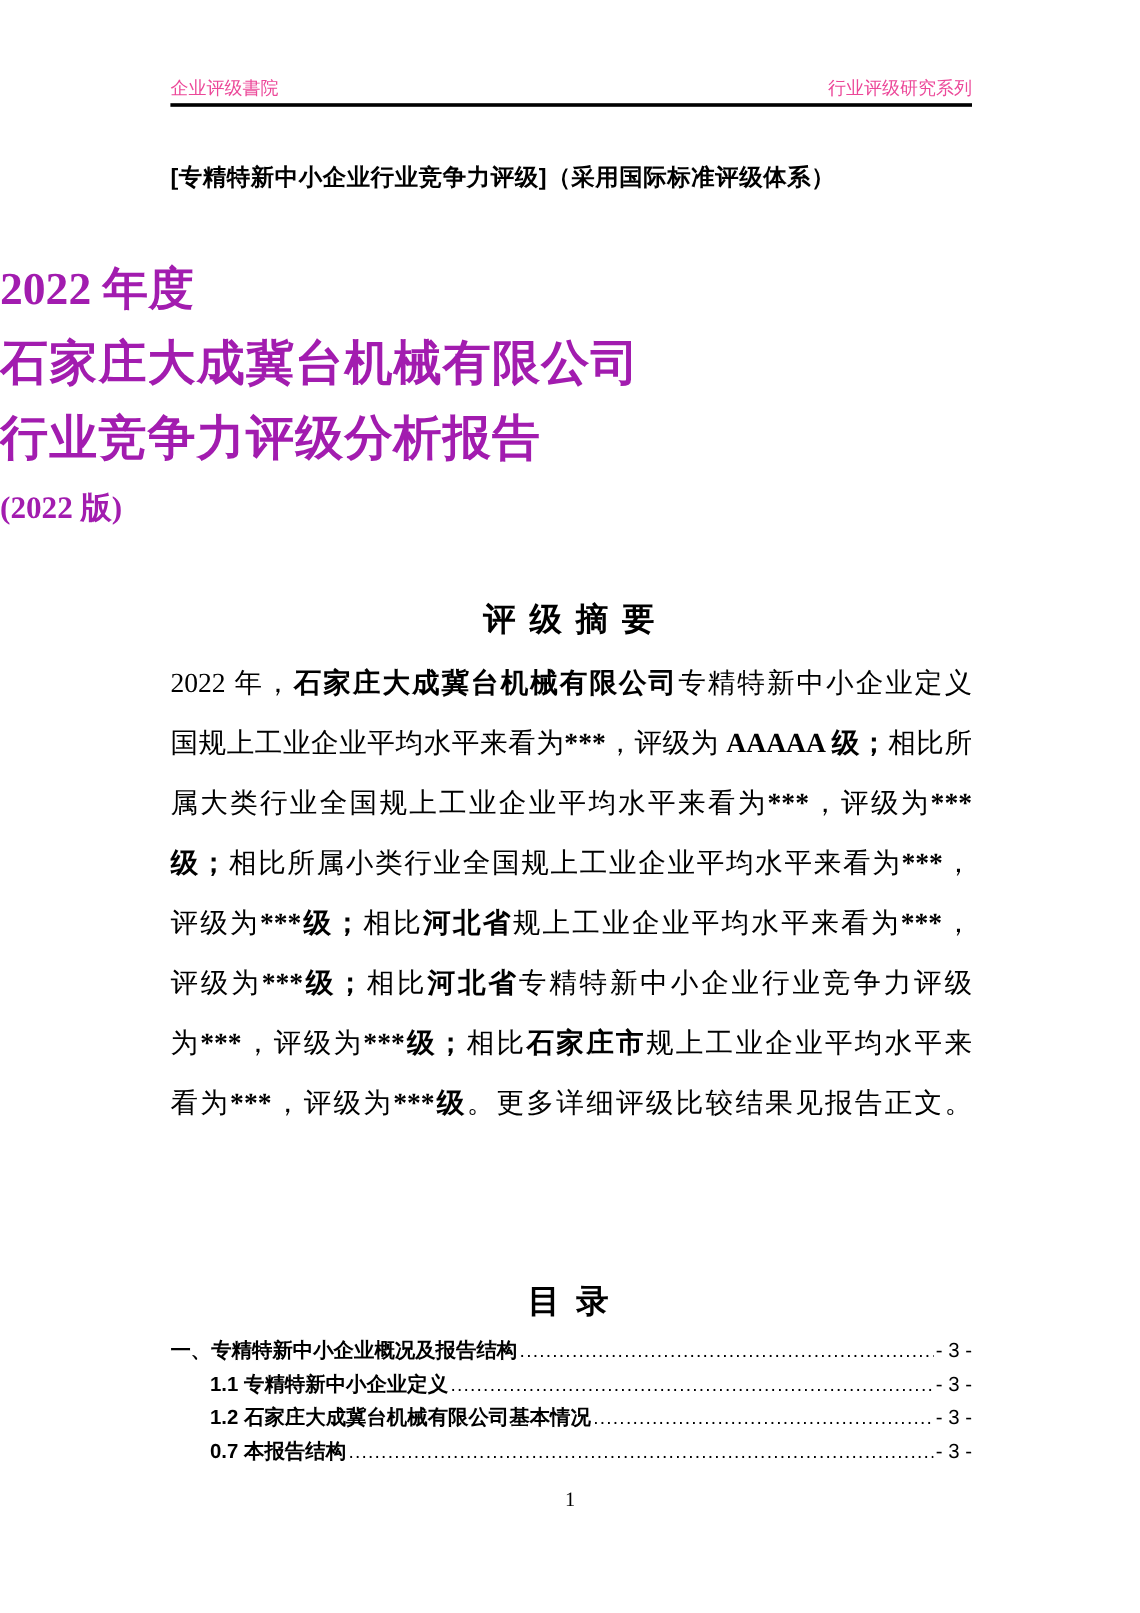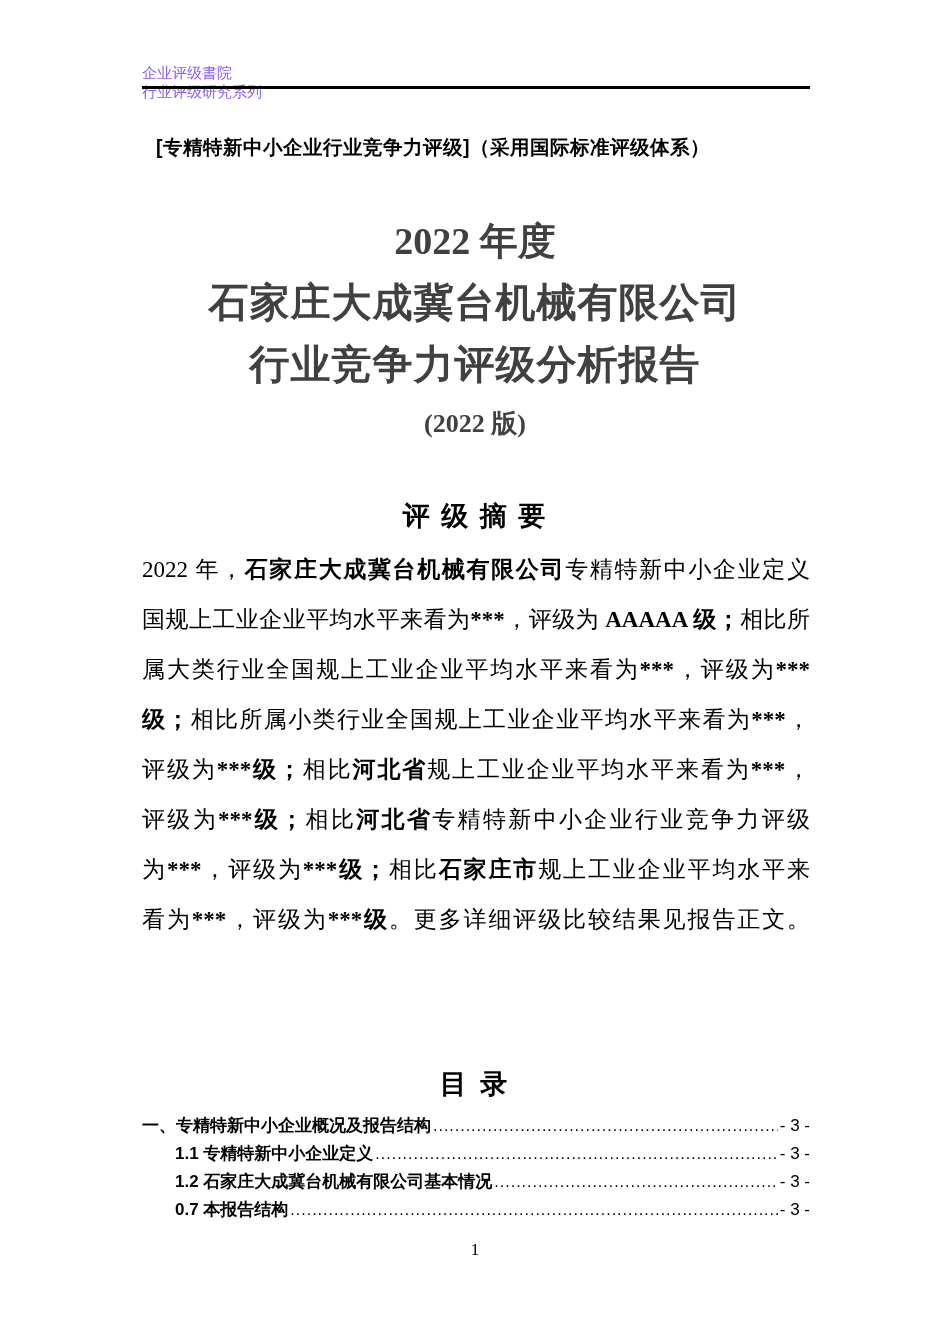--- a/index.html
+++ b/index.html
@@ -7,36 +7,36 @@
   body { font-family:"Liberation Serif", serif; }
   .page {
     position:relative; width:950px; height:1344px;
     background:#ffffff; margin:0 auto; overflow:hidden;
     color:#000;
   }
   
   .hdr {
     position:absolute; left:142px; right:140px; top:64px;
     display:flex; justify-content:space-between; align-items:baseline;
-    font-family:"Liberation Sans", sans-serif; font-size:15px; color:#8b5cf6;flex-direction:column;
+    font-family:"Liberation Sans", sans-serif; font-size:15px; color:#ec4899;
   }
   .hdr-rule {
     position:absolute; left:142px; right:140px; top:86px;
     height:3px; background:#000;
   }
   
   .bracket {
     position:absolute; left:142px; top:134px;
     font-family:"Liberation Sans", sans-serif;
-    font-size:19.5px; font-weight:700; letter-spacing:0.5px;margin-left:14px;
+    font-size:19.5px; font-weight:700; letter-spacing:0.5px;
   }
   
   .title-block {
     position:absolute; left:0; right:0; top:210px;
-    text-align:center; color:#404040; font-weight:700;
+    text-align:left; color:#a21caf; font-weight:700;
     font-family:"Liberation Serif", serif;
   }
   .title-l1 { font-size:38px; line-height:62px; }
   .title-l2 { font-size:40px; line-height:62px; letter-spacing:1px; }
   .title-l3 { font-size:40px; line-height:62px; letter-spacing:1px; }
   .title-l4 { font-size:26px; line-height:56px; }
   
   .summary-heading {
     position:absolute; left:0; right:0; top:498px;
     text-align:center; font-family:"Liberation Sans", sans-serif;

